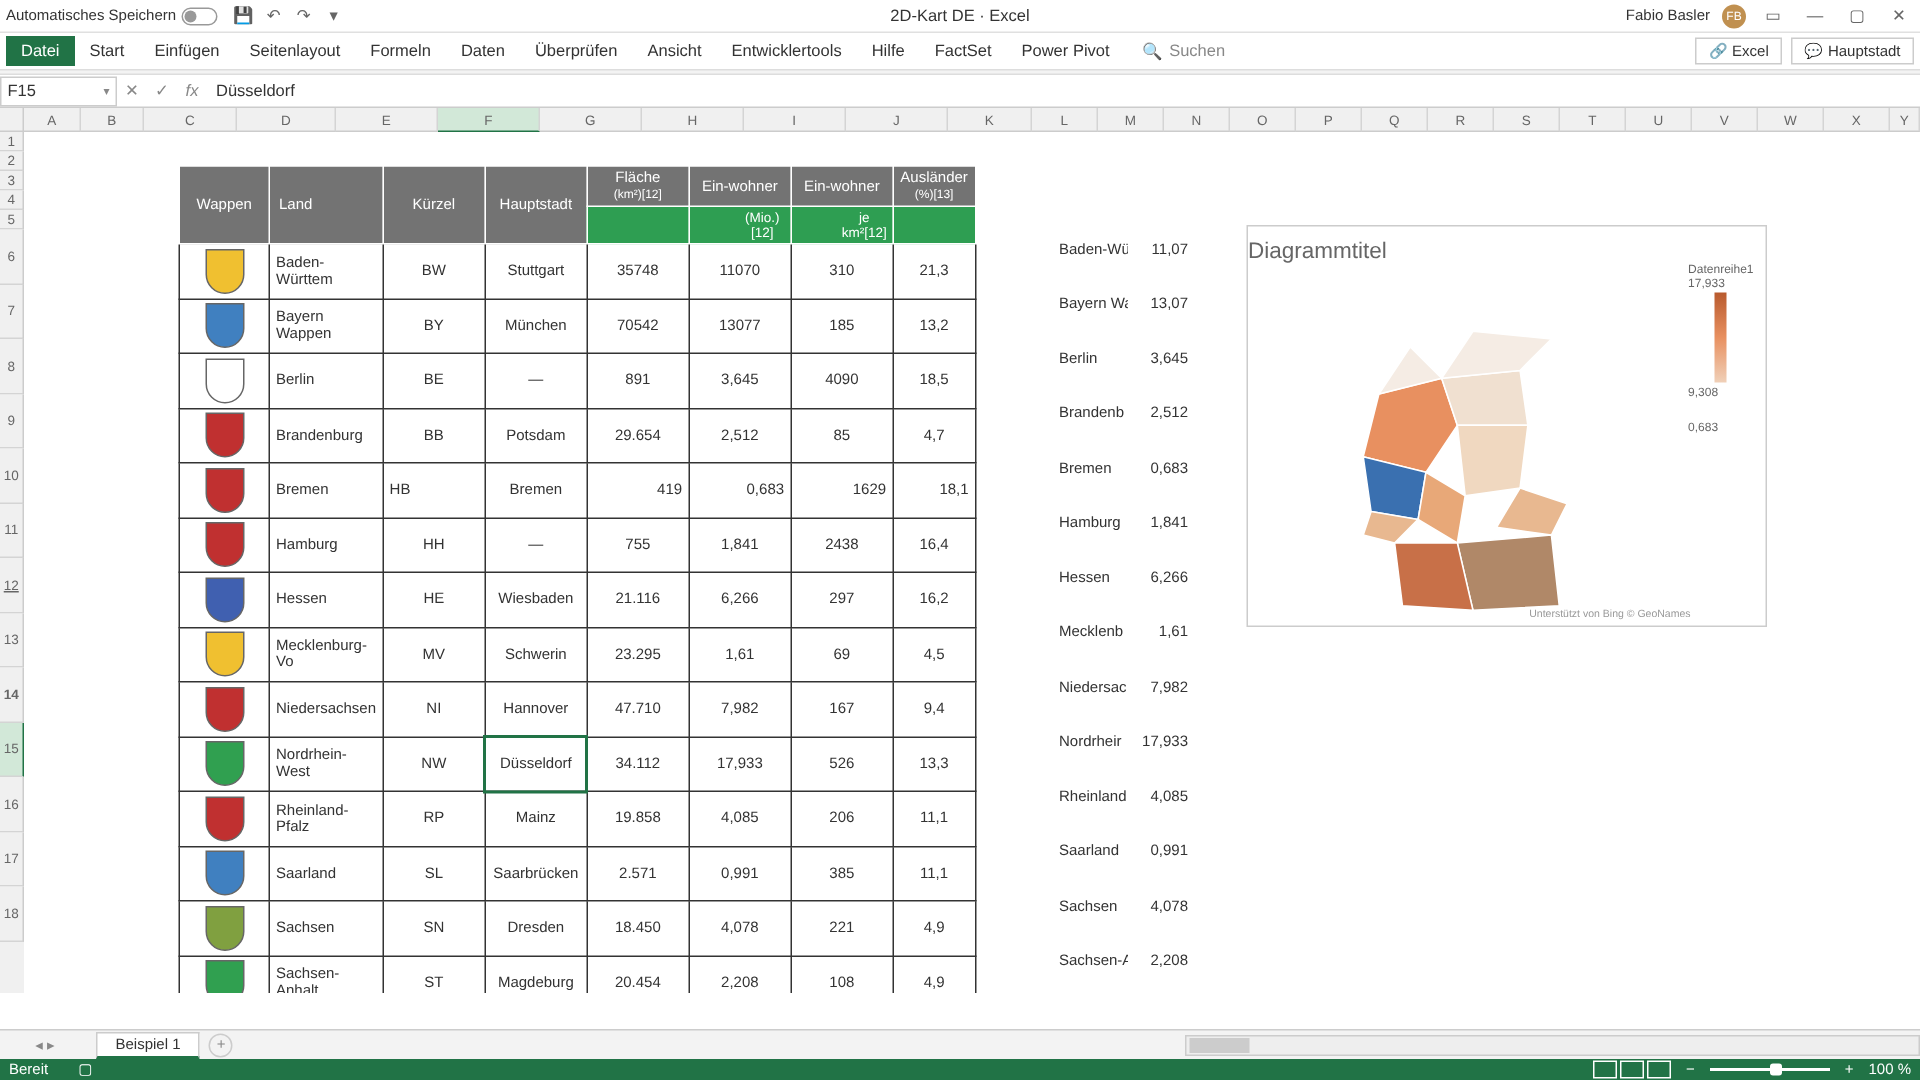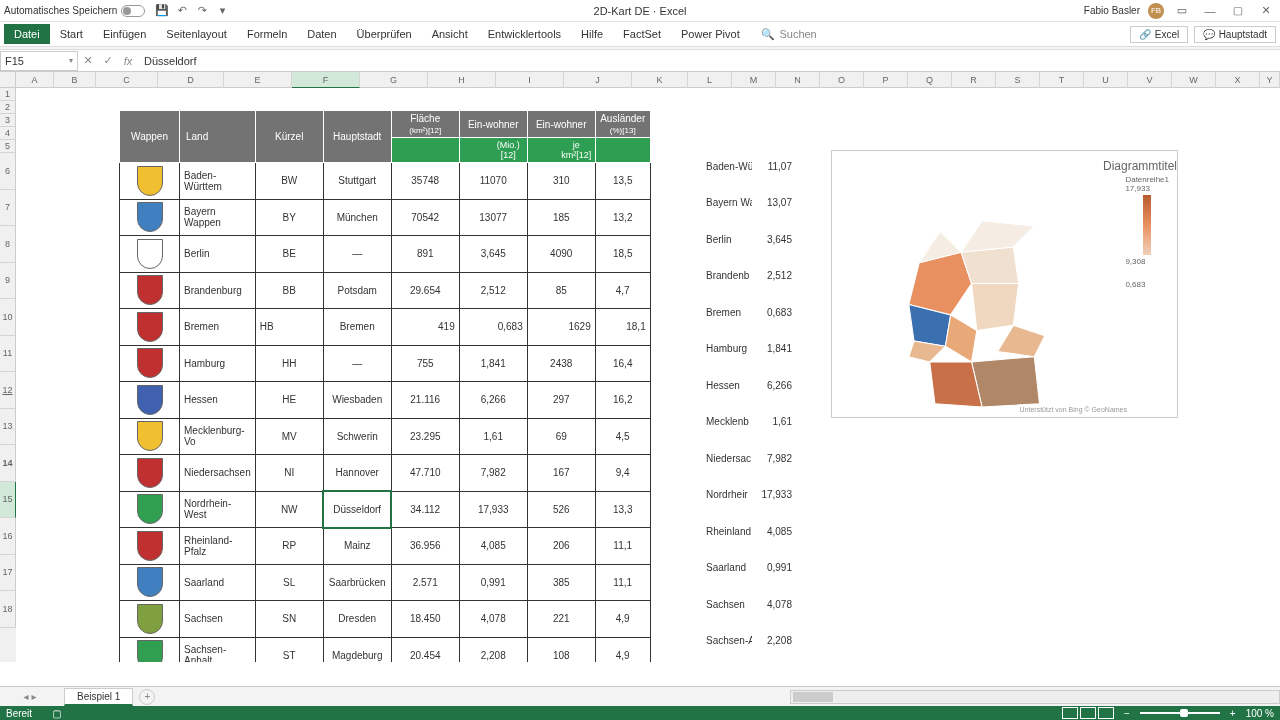--- a/index.html
+++ b/index.html
@@ -61,21 +61,21 @@
 .coat { width: 26px; height: 30px; margin: 0 auto; border-radius: 0 0 13px 13px; }
 
 
 .side-list { position: absolute; left: 690px; top: 60px; }
 .side-row { height: 36.5px; display: flex; align-items: center; font-size: 10px; }
 .side-row .n { width: 46px; overflow: hidden; white-space: nowrap; }
 .side-row .v { width: 40px; text-align: right; }
 
 
 .chart-box { position: absolute; left: 815px; top: 62px; width: 347px; height: 268px; border: 1px solid #ccc; background: #fff; }
-.chart-title { text-align: right; font-size: 12px; color: #666; padding-top: 8px; }
+.chart-title { text-align: left; font-size: 15px; color: #666; padding-top: 8px; }
 .legend { position: absolute; right: 8px; top: 24px; font-size: 8px; color: #666; }
 .legend-bar { width: 8px; height: 60px; background: linear-gradient(#b85a2e, #e89060, #f0d0b8); margin: 2px auto; }
 .map-svg { position: absolute; left: 40px; top: 28px; width: 220px; height: 230px; }
 .credit { position: absolute; bottom: 4px; right: 50px; font-size: 7px; color: #999; }
 
 
 .sheet-bar { position: absolute; bottom: 14px; left: 0; right: 0; height: 20px; background: #f3f3f3; border-top: 1px solid #ccc; display: flex; align-items: center; font-size: 10px; }
 .sheet-nav { width: 60px; display: flex; justify-content: center; gap: 4px; color: #888; }
 .sheet-tab { padding: 2px 12px; background: #fff; border: 1px solid #ccc; border-bottom: 2px solid #217346; margin-left: 4px; }
 .sheet-add { width: 16px; height: 16px; border: 1px solid #ccc; border-radius: 50%; margin-left: 6px; display: flex; align-items: center; justify-content: center; color: #888; }
@@ -225,21 +225,21 @@
             <tr>
               <td class="wappen-cell">
                 <div class="coat" style="background:#f0c030;border:1px solid #666"></div>
               </td>
               <td class="land">Baden-Württem</td>
               <td>BW</td>
               <td class="">Stuttgart</td>
               <td>35748</td>
               <td>11070</td>
               <td>310</td>
-              <td>13,5</td>
+              <td>21,3</td>
             </tr>
             <tr>
               <td class="wappen-cell">
                 <div class="coat" style="background:#4080c0;border:1px solid #666"></div>
               </td>
               <td class="land">Bayern Wappen</td>
               <td>BY</td>
               <td class="">München</td>
               <td>70542</td>
               <td>13077</td>
@@ -342,21 +342,21 @@
               <td>526</td>
               <td>13,3</td>
             </tr>
             <tr>
               <td class="wappen-cell">
                 <div class="coat" style="background:#c03030;border:1px solid #666"></div>
               </td>
               <td class="land">Rheinland-Pfalz</td>
               <td>RP</td>
               <td class="">Mainz</td>
-              <td>36.956</td>
+              <td>19.858</td>
               <td>4,085</td>
               <td>206</td>
               <td>11,1</td>
             </tr>
             <tr>
               <td class="wappen-cell">
                 <div class="coat" style="background:#4080c0;border:1px solid #666"></div>
               </td>
               <td class="land">Saarland</td>
               <td>SL</td>

